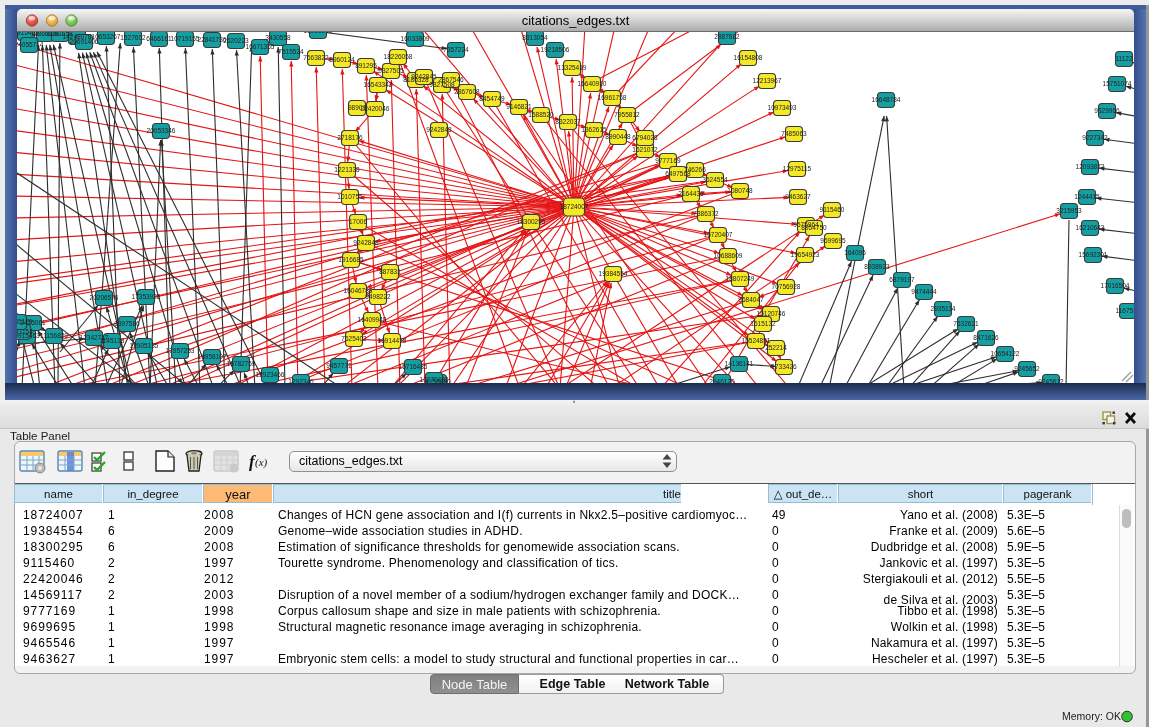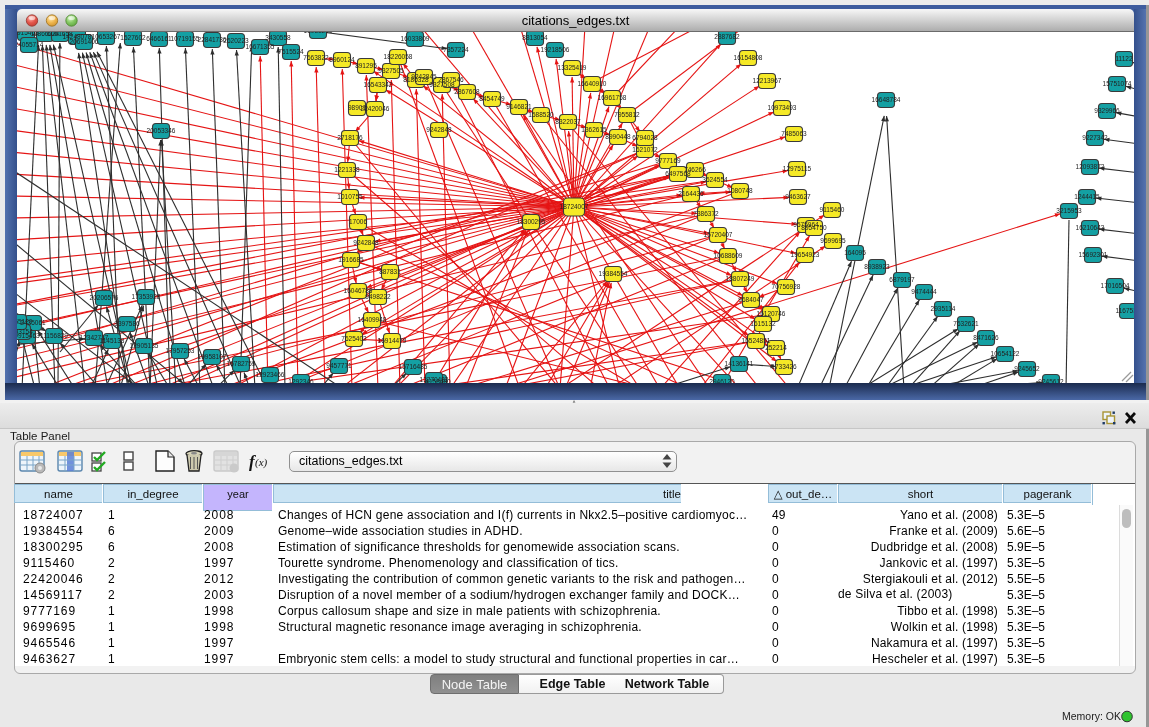--- a/index.html
+++ b/index.html
@@ -849,21 +849,21 @@
  <text x="231" y="18" font-size="17" font-style="italic" font-weight="bold" fill="#111">f</text>
  <text x="237" y="17" font-size="11" font-style="italic" fill="#111">(x)</text>
 </svg>
 <div class="abs" style="left:289px;top:451px;width:388px;height:21px;background:linear-gradient(#ffffff,#e7e7e7);border:1px solid #909090;border-radius:5px;font-size:12.5px;color:#000;line-height:19px;padding-left:9px">citations_edges.txt</div>
 <svg class="abs" style="left:661px;top:454px" width="12" height="15">
  <path d="M6 0 L10.5 5.5 L1.5 5.5 Z" fill="#444"></path>
  <path d="M6 14 L10.5 8.5 L1.5 8.5 Z" fill="#444"></path>
 </svg>
 <div style="position:absolute;left:14px;top:484px;width:88px;height:19px;background:#cbe4f4;border:1px solid #94bdd8;border-width:1px 0 1px 1px;text-align:center;font-size:11.5px;color:#111;line-height:19px">name</div>
 <div style="position:absolute;left:103px;top:484px;width:99px;height:19px;background:#cbe4f4;border:1px solid #94bdd8;border-width:1px 0 1px 1px;text-align:center;font-size:11.5px;color:#111;line-height:19px">in_degree</div>
-<div style="position:absolute;left:203px;top:484px;width:69px;height:27px;background:#c4b5fd;border:1px solid #94bdd8;border-width:1px 0 1px 1px;text-align:center;font-size:11px;color:#111;line-height:19px">year</div>
+<div style="position:absolute;left:203px;top:484px;width:69px;height:19px;background:#fdba74;border:1px solid #94bdd8;border-width:1px 0 1px 1px;text-align:center;font-size:13px;color:#111;line-height:19px">year</div>
 <div style="position:absolute;left:273px;top:484px;width:408px;height:19px;background:#cbe4f4;border:1px solid #94bdd8;border-width:1px 0 1px 1px;text-align:right;font-size:11.5px;color:#111;line-height:19px">title</div>
 <div style="position:absolute;left:768px;top:484px;width:69px;height:19px;background:#cbe4f4;border:1px solid #94bdd8;border-width:1px 0 1px 1px;text-align:center;font-size:11.5px;color:#111;line-height:19px">△ out_de…</div>
 <div style="position:absolute;left:838px;top:484px;width:164px;height:19px;background:#cbe4f4;border:1px solid #94bdd8;border-width:1px 0 1px 1px;text-align:center;font-size:11.5px;color:#111;line-height:19px">short</div>
 <div style="position:absolute;left:1003px;top:484px;width:88px;height:19px;background:#cbe4f4;border:1px solid #94bdd8;border-width:1px 0 1px 1px;text-align:center;font-size:11.5px;color:#111;line-height:19px">pagerank</div>
 <div style="position:absolute;left:1092px;top:484px;width:1px;height:21px;background:#94bdd8"></div>
 <div style="position:absolute;left:15px;top:507px;width:1104px;height:16px;font-size:12px;color:#000;white-space:nowrap">
 <span style="position:absolute;left:8px;top:1px;letter-spacing:0.9px">18724007</span>
 <span style="position:absolute;left:93px;top:1px">1</span>
 <span style="position:absolute;left:189px;top:1px;letter-spacing:0.9px">2008</span>
 <span style="position:absolute;left:263px;top:1px;width:492px;overflow:hidden;letter-spacing:0.25px">Changes of HCN gene association and I(f) currents in Nkx2.5–positive cardiomyoc…</span>
@@ -895,32 +895,31 @@
 <span style="position:absolute;left:189px;top:1px;letter-spacing:0.9px">1997</span>
 <span style="position:absolute;left:263px;top:1px;width:492px;overflow:hidden;letter-spacing:0.25px">Tourette syndrome. Phenomenology and classification of tics.</span>
 <span style="position:absolute;left:757px;top:1px">0</span>
 <span style="position:absolute;left:823px;top:1px;width:160px;text-align:right;letter-spacing:0.2px">Jankovic et al. (1997)</span>
 <span style="position:absolute;left:992px;top:1px">5.3E–5</span>
 </div>
 <div style="position:absolute;left:15px;top:571px;width:1104px;height:16px;font-size:12px;color:#000;white-space:nowrap">
 <span style="position:absolute;left:8px;top:1px;letter-spacing:0.9px">22420046</span>
 <span style="position:absolute;left:93px;top:1px">2</span>
 <span style="position:absolute;left:189px;top:1px;letter-spacing:0.9px">2012</span>
-<span style="position:absolute;left:263px;top:1px;width:492px;overflow:hidden;letter-spacing:0.25px">Investigating the contribution of common genetic variants to the risk and pathogen…</span>
 <span style="position:absolute;left:757px;top:1px">0</span>
 <span style="position:absolute;left:823px;top:1px;width:160px;text-align:right;letter-spacing:0.2px">Stergiakouli et al. (2012)</span>
 <span style="position:absolute;left:992px;top:1px">5.5E–5</span>
 </div>
 <div style="position:absolute;left:15px;top:587px;width:1104px;height:16px;font-size:12px;color:#000;white-space:nowrap">
 <span style="position:absolute;left:8px;top:1px;letter-spacing:0.9px">14569117</span>
 <span style="position:absolute;left:93px;top:1px">2</span>
 <span style="position:absolute;left:189px;top:1px;letter-spacing:0.9px">2003</span>
 <span style="position:absolute;left:263px;top:1px;width:492px;overflow:hidden;letter-spacing:0.25px">Disruption of a novel member of a sodium/hydrogen exchanger family and DOCK…</span>
 <span style="position:absolute;left:757px;top:1px">0</span>
-<span style="position:absolute;left:823px;top:0;width:160px;text-align:left;letter-spacing:0.2px">de Silva et al. (2003)</span>
+<span style="position:absolute;left:823px;top:6px;width:160px;text-align:right;letter-spacing:0.2px">de Silva et al. (2003)</span>
 <span style="position:absolute;left:992px;top:1px">5.3E–5</span>
 </div>
 <div style="position:absolute;left:15px;top:603px;width:1104px;height:16px;font-size:12px;color:#000;white-space:nowrap">
 <span style="position:absolute;left:8px;top:1px;letter-spacing:0.9px">9777169</span>
 <span style="position:absolute;left:93px;top:1px">1</span>
 <span style="position:absolute;left:189px;top:1px;letter-spacing:0.9px">1998</span>
 <span style="position:absolute;left:263px;top:1px;width:492px;overflow:hidden;letter-spacing:0.25px">Corpus callosum shape and size in male patients with schizophrenia.</span>
 <span style="position:absolute;left:757px;top:1px">0</span>
 <span style="position:absolute;left:823px;top:1px;width:160px;text-align:right;letter-spacing:0.2px">Tibbo et al. (1998)</span>
 <span style="position:absolute;left:992px;top:1px">5.3E–5</span>

